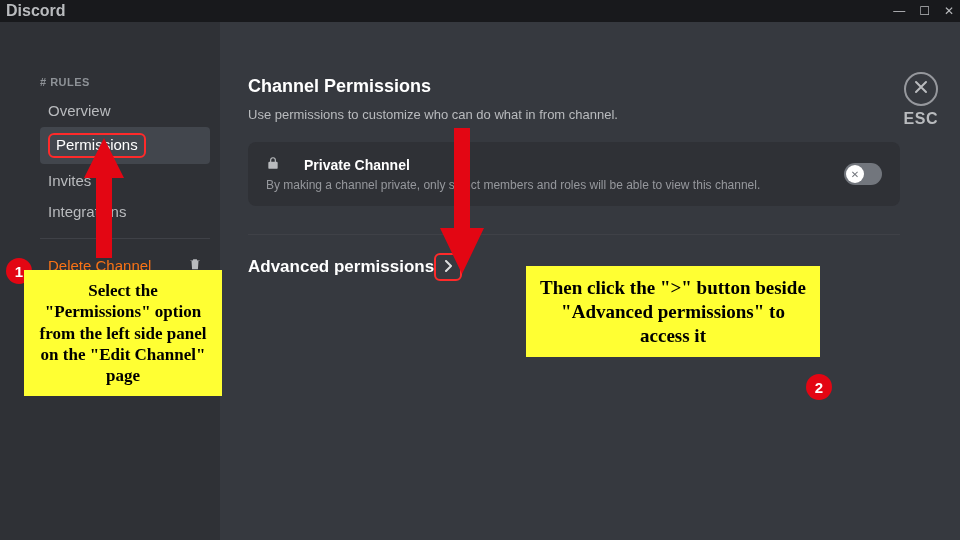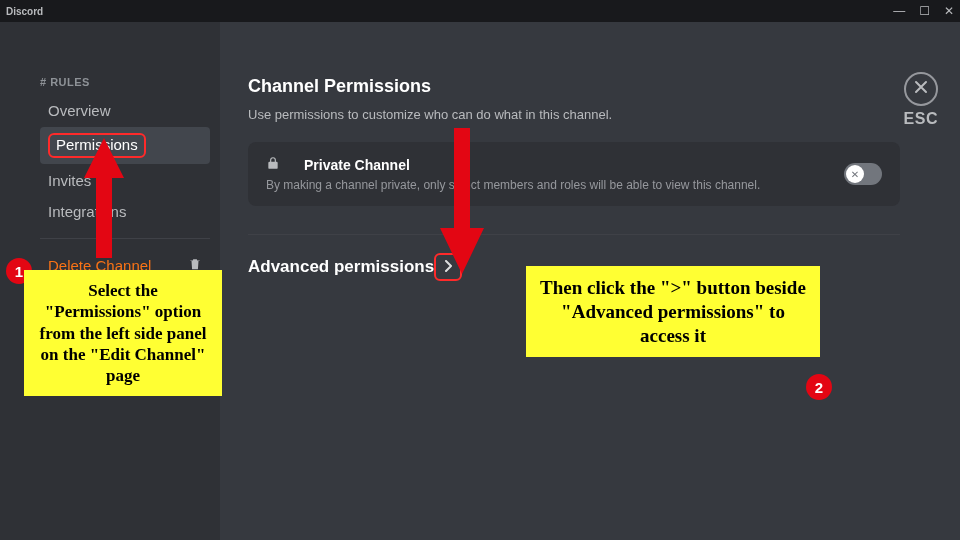--- a/index.html
+++ b/index.html
@@ -1,19 +1,19 @@
 <!DOCTYPE html>
 <html><head>
 <meta charset="utf-8">
 <style>
   * { box-sizing: border-box; margin: 0; padding: 0; }
   html, body { width: 960px; height: 540px; overflow: hidden; font-family: "Segoe UI", Arial, sans-serif; background:#000; }
   .window { width: 960px; height: 540px; background:#202225; position: relative; }
   .titlebar { height: 22px; background:#18191c; display:flex; align-items:center; justify-content:space-between; padding:0 6px; }
-  .titlebar .app { color:#b9bbbe; font-size:10px; font-weight:600; }
+  .titlebar .app { color:#b9bbbe; font-size:16px; font-weight:600; }
   .winbtns { display:flex; gap:14px; color:#b9bbbe; font-size:12px; }
   .mainarea { position:absolute; top:22px; left:0; right:0; bottom:0; background:#2f3136; display:flex; }
   .sidebar { width:220px; background:#2f3136; padding:54px 10px 0 40px; color:#b9bbbe; }
   .sidehead { font-size:11px; font-weight:700; letter-spacing:0.5px; color:#8e9297; margin-bottom:8px; }
   .sideitem { font-size:15px; color:#b9bbbe; padding:6px 8px; border-radius:4px; margin-bottom:2px; cursor:pointer; }
   .sideitem.active { background:#42464d; color:#fff; }
   .redbox { border:2px solid #ff2a2a; border-radius:6px; display:inline-block; padding:1px 6px 3px 6px; }
   .side-divider { border-top:1px solid #3f4147; margin:12px 0; }
   .deleterow { display:flex; justify-content:space-between; align-items:center; font-size:15px; color:#f97316; padding:6px 8px; cursor:pointer; }
   .content { flex:1; background:#36393f; padding:54px 60px 8px 28px; color:#dcddde; position:relative; }
@@ -82,21 +82,21 @@
         <span>
           <svg width="14" height="14" viewBox="0 0 24 24" fill="#b9bbbe">
               <path d="M6 7h12l-1 14H7L6 7zm3-3h6l1 2H8l1-2zM4 6h16v1H4z"></path>
             </svg>
         </span>
       </div>
     </div>
 
     <div class="content">
       <div class="heading">Channel Permissions</div>
-      <div class="subtext">Use permissions to customize who can do what in this channel.</div>
+      <div class="subtext">Use permissions to customize who can do what in from channel.</div>
 
       <div class="card">
         <div class="card-left">
           <div class="card-titlerow">
             <span>
               <svg width="14" height="14" viewBox="0 0 24 24" fill="#b9bbbe">
                   <path d="M12 2a5 5 0 0 0-5 5v3H6a2 2 0 0 0-2 2v8a2 2 0 0 0 2 2h12a2 2 0 0 0 2-2v-8a2 2 0 0 0-2-2h-1V7a5 5 0 0 0-5-5zm-3 5a3 3 0 1 1 6 0v3H9V7z"></path>
                 </svg>
             </span>
             <span class="card-title">Private Channel</span>

